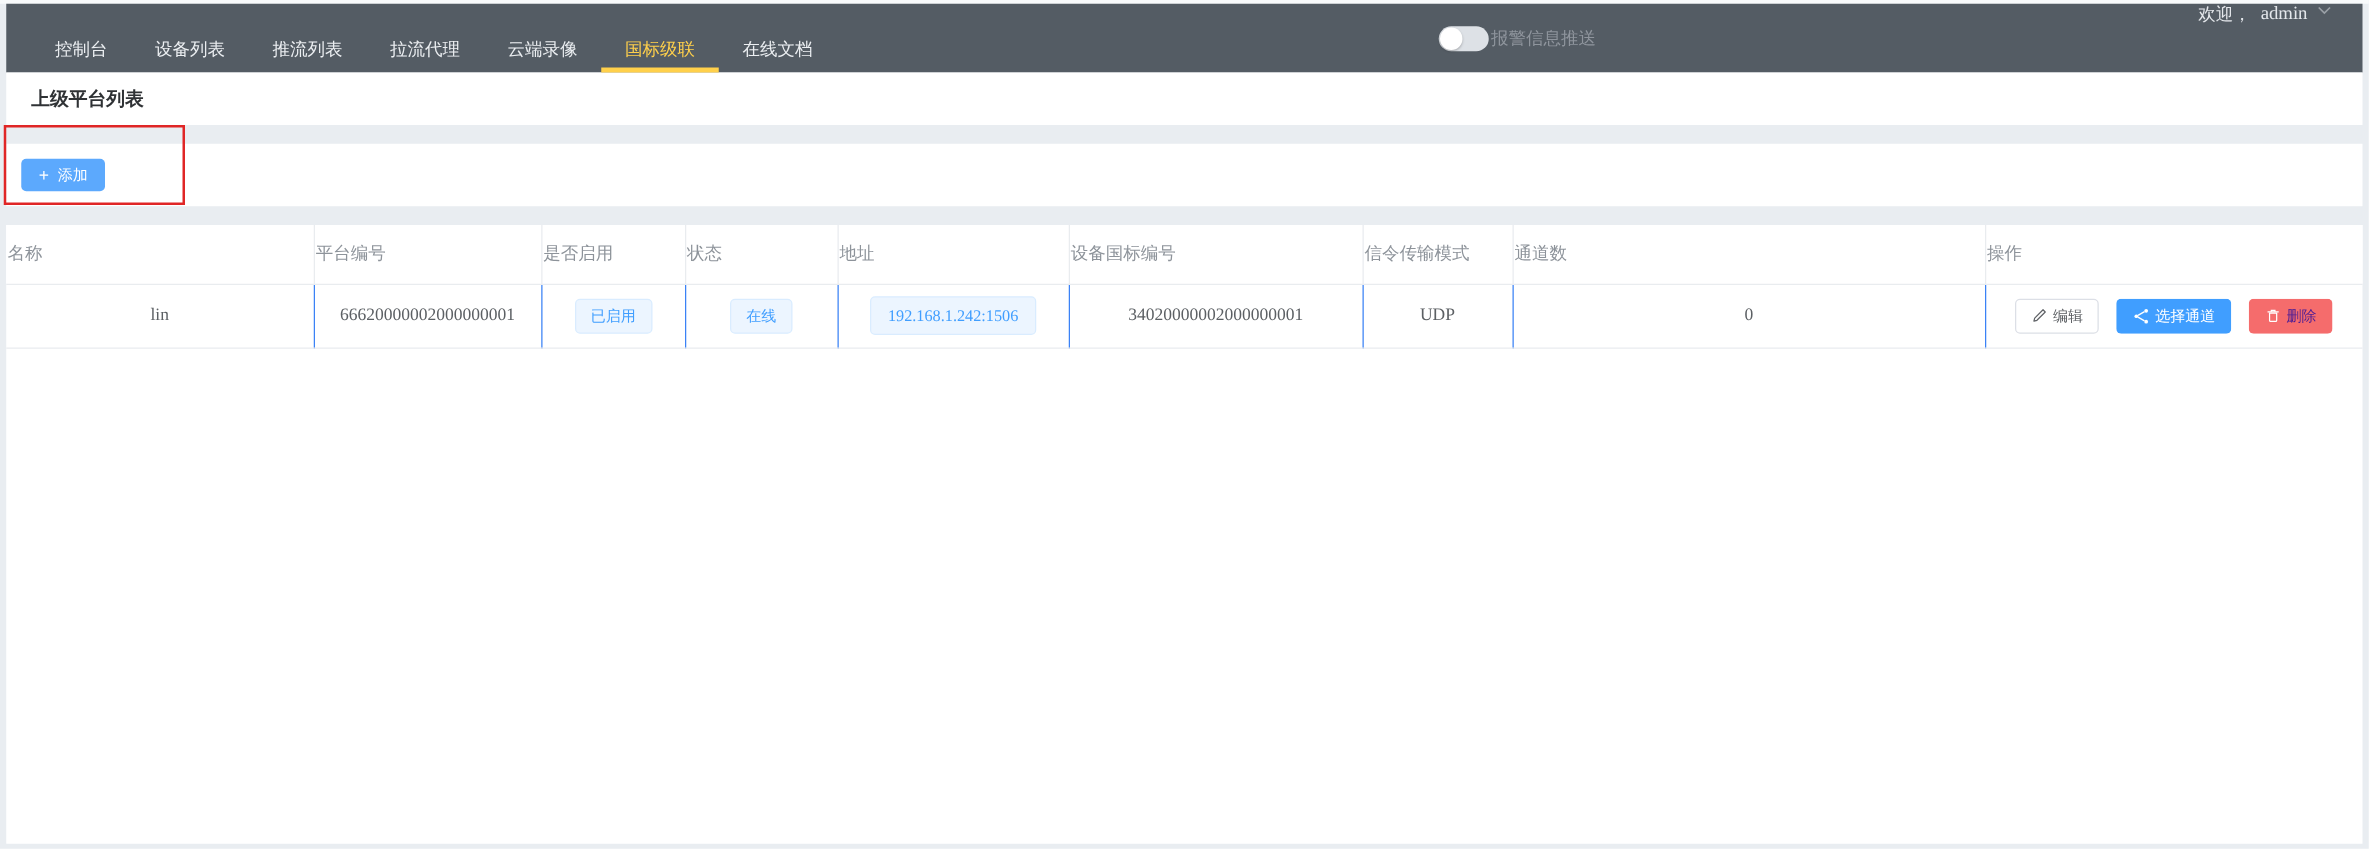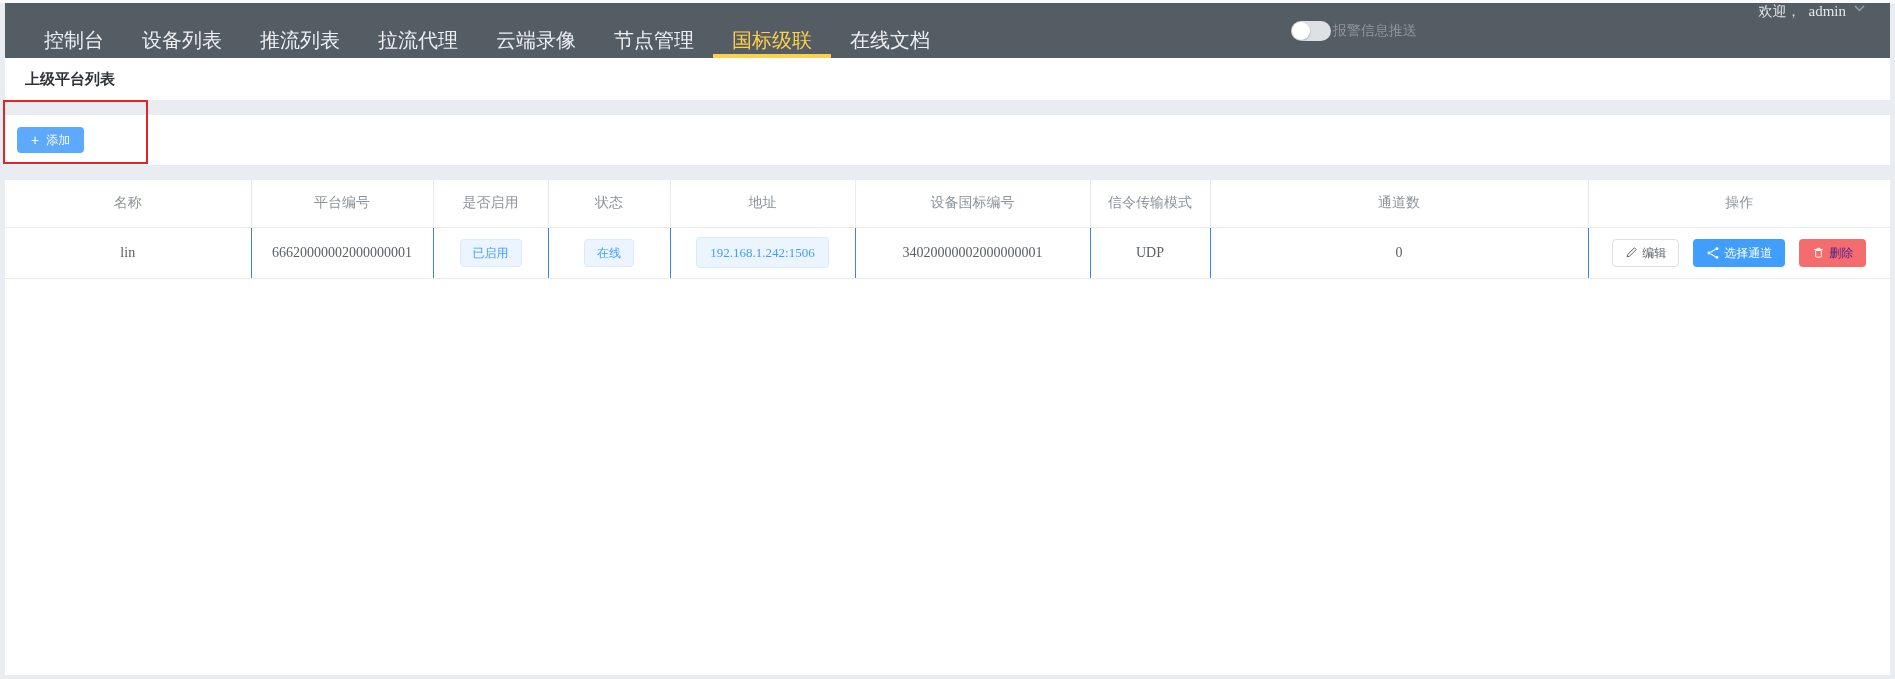--- a/index.html
+++ b/index.html
@@ -18,21 +18,21 @@
   .navbar {
     height:55px; background:#545c64;
     display:flex; align-items:stretch;
     padding:0 25px 0 20px; box-sizing:border-box;
   }
   .nav-tabs { display:flex; list-style:none; margin:0; padding:0; }
   .nav-tab {
     display:flex; align-items:center;
     padding:4px 19px 0 19px; box-sizing:border-box;
     border-bottom:4px solid transparent;
-    color:#eceff2; font-size:20px; cursor:pointer; white-space:nowrap;margin-top:19px;
+    color:#eceff2; font-size:14px; cursor:pointer; white-space:nowrap;margin-top:19px;
   }
   .nav-tab.active { color:#ffd04b; border-bottom-color:#ffd04b; }
 
   .toggle-group { margin-left:auto; display:flex; align-items:center; gap:2px; }
   .switch {
     width:40px; height:20px; border-radius:10px;
     background:#dde1e6; position:relative; cursor:pointer; flex:none;
   }
   .switch .knob {
     position:absolute; left:1px; top:1px; width:18px; height:18px;
@@ -72,21 +72,21 @@
     border:2px solid #e02626; box-sizing:border-box;
     pointer-events:none; z-index:10;
   }
 
   
   .table-panel { background:#ffffff; height:495px; }
   table.grid { width:100%; border-collapse:collapse; table-layout:fixed; }
   .grid th {
     height:47px; box-sizing:border-box;
     font-size:14px; font-weight:normal; color:#8d939a;
-    text-align:center; vertical-align:middle;
+    text-align:left; vertical-align:middle;
     border-right:1px solid #e9ecef; border-bottom:1px solid #e9ecef;
     background:#ffffff;
   }
   .grid th:last-child, .grid td:last-child { border-right:none; }
   .grid td {
     height:51px; box-sizing:border-box;
     font-size:14px; color:#5c6064;
     text-align:center; vertical-align:middle;
     border-right:1px solid #3b82f6; border-bottom:1px solid #e9ecef;
   }
@@ -119,21 +119,20 @@
   <div class="top-strip"></div>
   <div class="inner">
 
     <div class="navbar">
       <ul class="nav-tabs">
         <li class="nav-tab">控制台</li>
         <li class="nav-tab">设备列表</li>
         <li class="nav-tab">推流列表</li>
         <li class="nav-tab">拉流代理</li>
         <li class="nav-tab">云端录像</li>
-        <li class="nav-tab">节点管理</li>
         <li class="nav-tab active">国标级联</li>
         <li class="nav-tab">在线文档</li>
       </ul>
 
       <div class="toggle-group">
         <span class="switch">
           <span class="knob"></span>
         </span>
         <span class="toggle-label">报警信息推送</span>
       </div>

